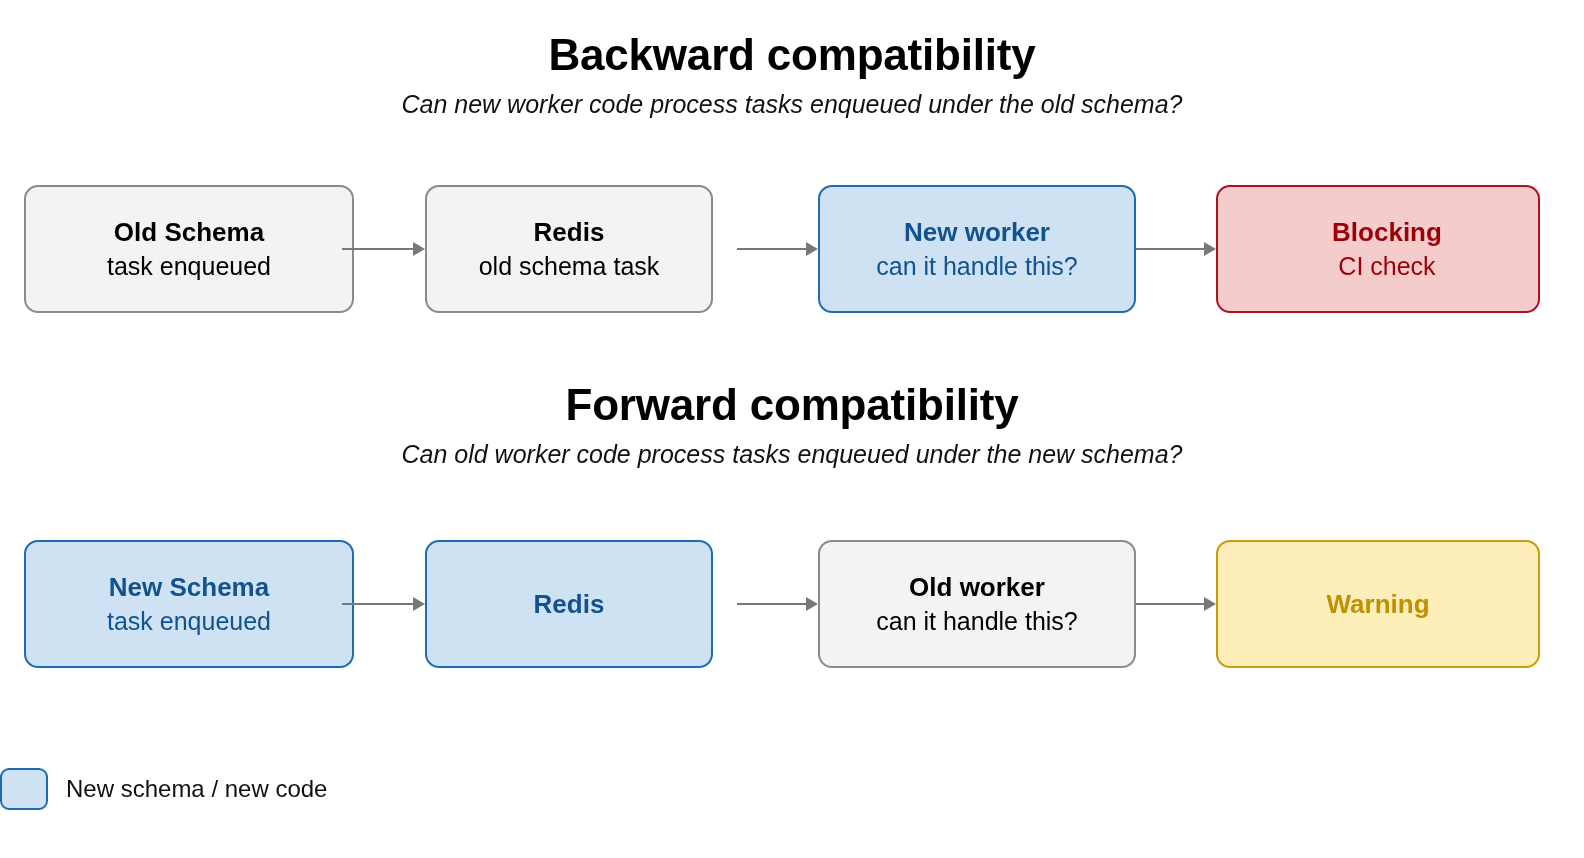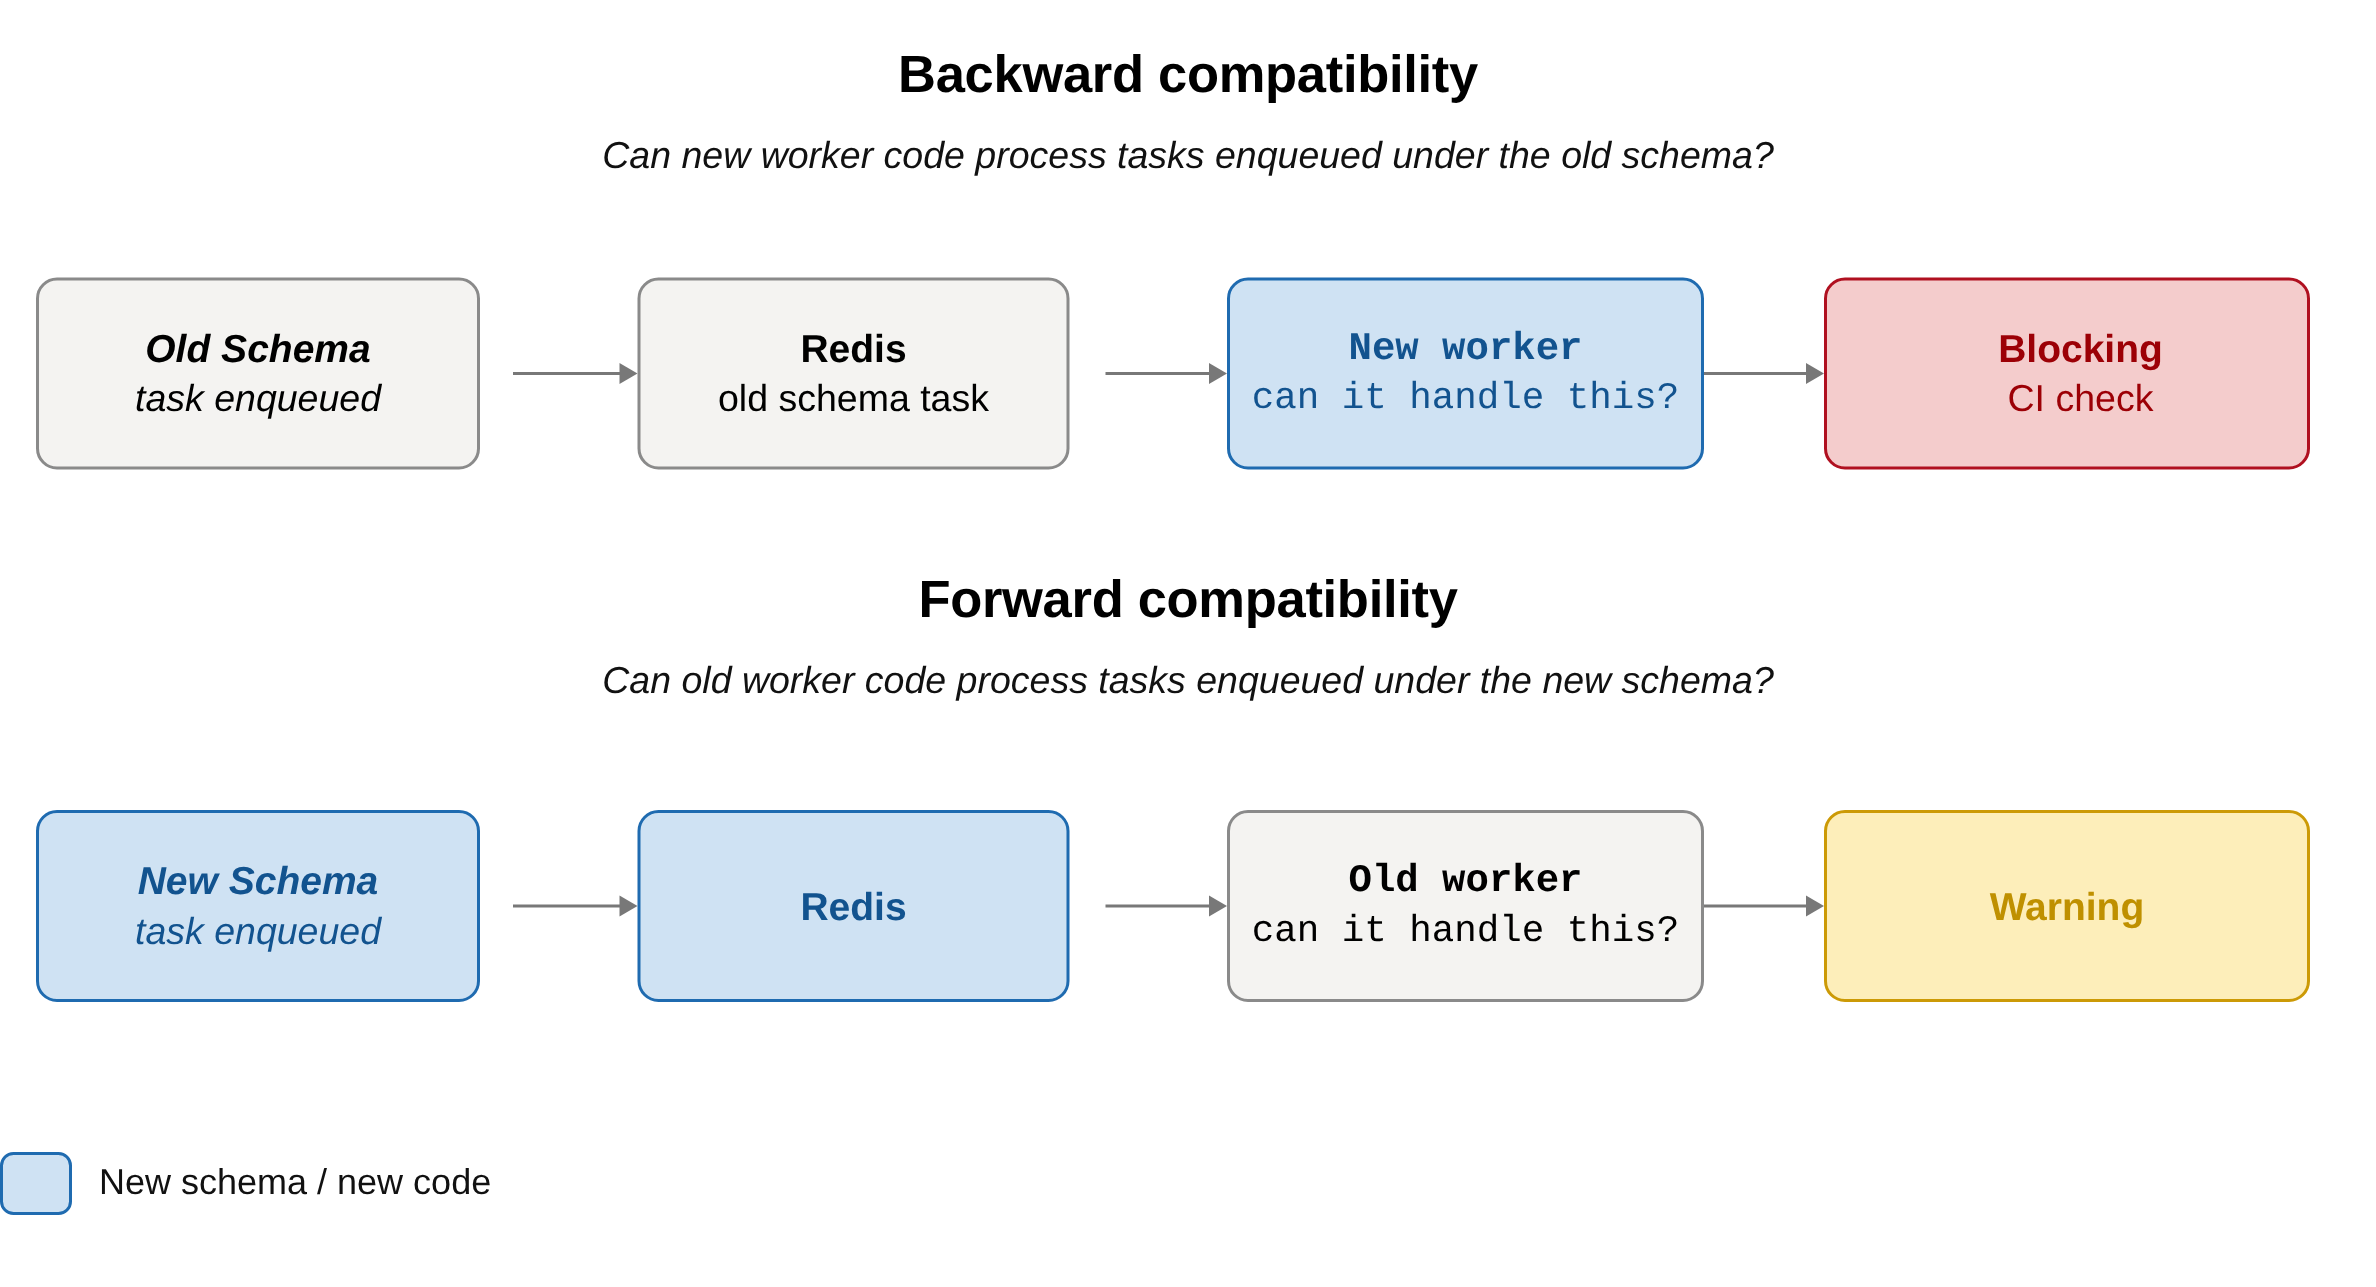--- a/index.html
+++ b/index.html
@@ -16,21 +16,21 @@
     font-family: "Liberation Sans", "DejaVu Sans", sans-serif;
     color: #000000;
     overflow: hidden;
   }
 
   .section-title {
     position: absolute;
     left: 0;
     width: 1584px;
     text-align: center;
-    font-size: 35px;
+    font-size: 44px;
     font-weight: bold;
     letter-spacing: -0.2px;
     color: #000000;
   }
   .section-sub {
     position: absolute;
     left: 0;
     width: 1584px;
     text-align: center;
     font-size: 25px;
@@ -102,23 +102,23 @@
   }
   .node.red .n-title, .node.red .n-sub { color: #9c0006; }
 
   .node.yellow {
     background: #fdeeba;
     border-color: #cc9a06;
   }
   .node.yellow .n-title, .node.yellow .n-sub { color: #bf9000; }
 
   
-  .col1 { left: 24px;   width: 296px; font-style: italic; }
+  .col1 { left: 24px;   width: 330px; }
   .col2 { left: 425px;  width: 288px; justify-content: center; }
-  .col3 { left: 818px;  width: 318px; font-family: Liberation Mono, monospace; }
+  .col3 { left: 818px;  width: 318px; }
   .col4 { left: 1216px; width: 324px; }
 
   
   .arrow {
     position: absolute;
     top: 57px;
     height: 14px;
   }
   .arrow .shaft {
     position: absolute;

